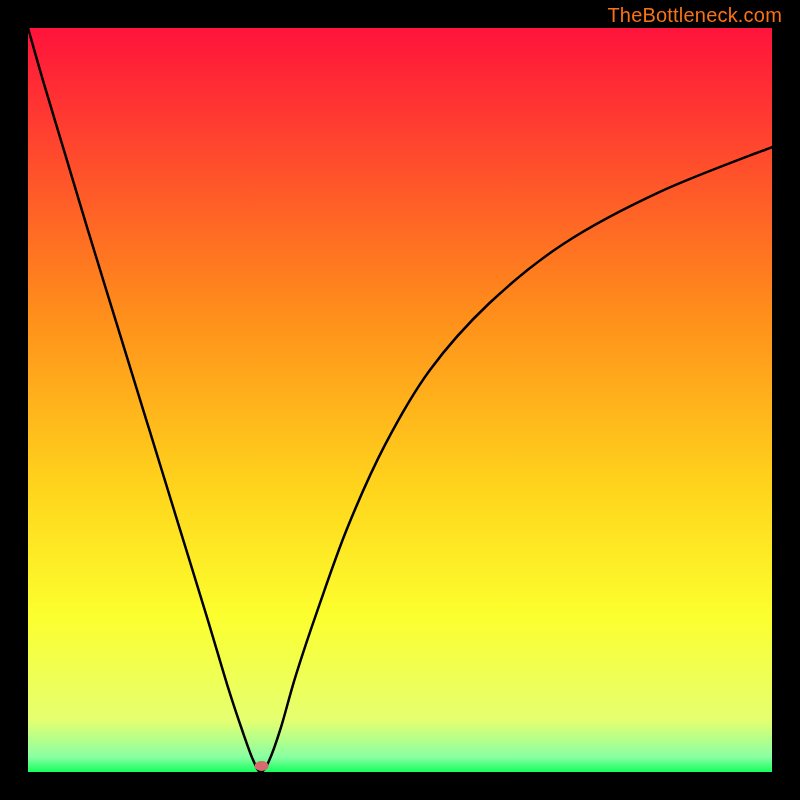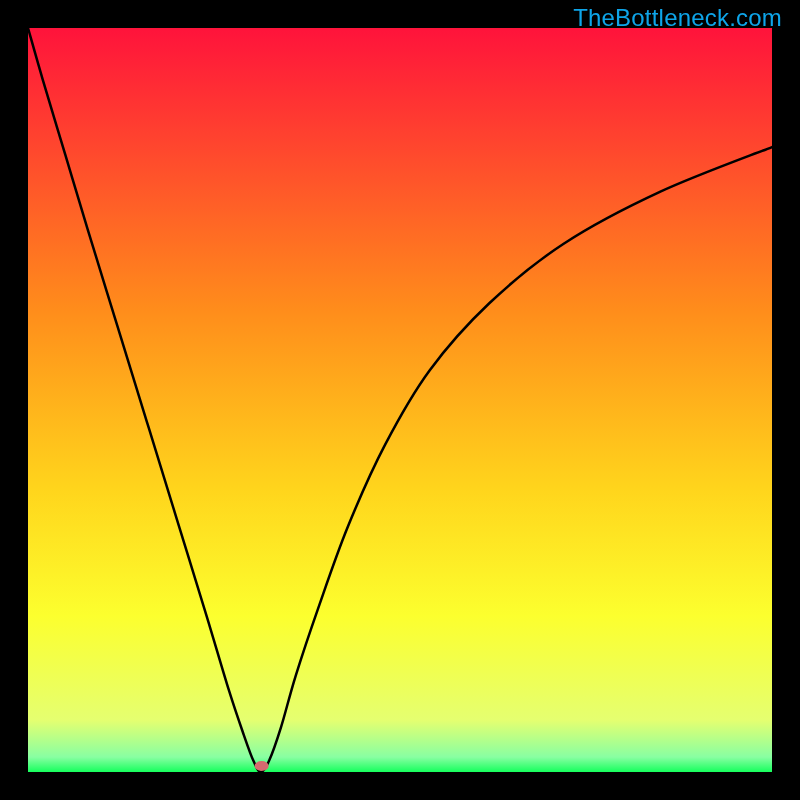--- a/index.html
+++ b/index.html
@@ -8,22 +8,22 @@
     width: 800px;
     height: 800px;
     background: #000;
     position: relative;
   }
   .watermark {
     position: absolute;
     top: 4px;
     right: 18px;
     font-family: Arial, Helvetica, sans-serif;
-    font-size: 24px;
-    color: #0ea5e9;
+    font-size: 20px;
+    color: #f97316;
     letter-spacing: 0.2px;
     font-weight: 400;
   }
   .plot-frame {
     position: absolute;
     top: 28px;
     left: 28px;
     width: 744px;
     height: 744px;
     overflow: hidden;

